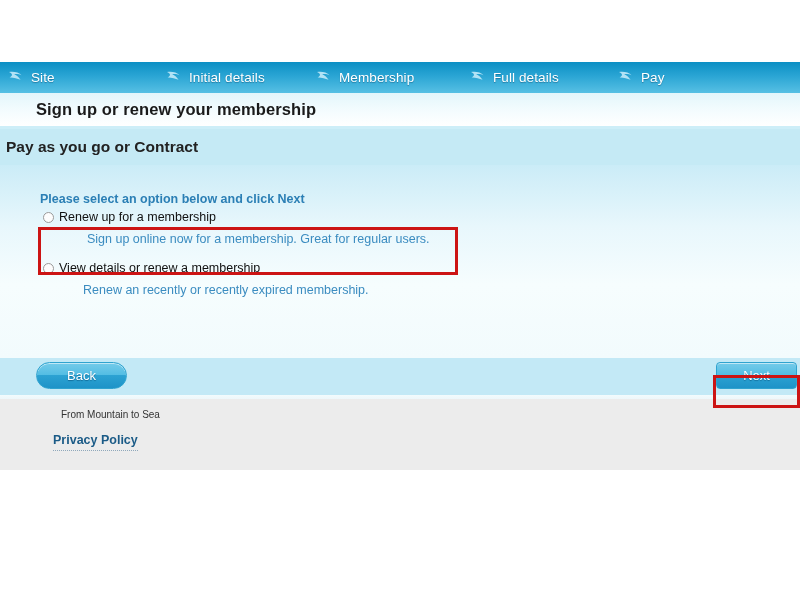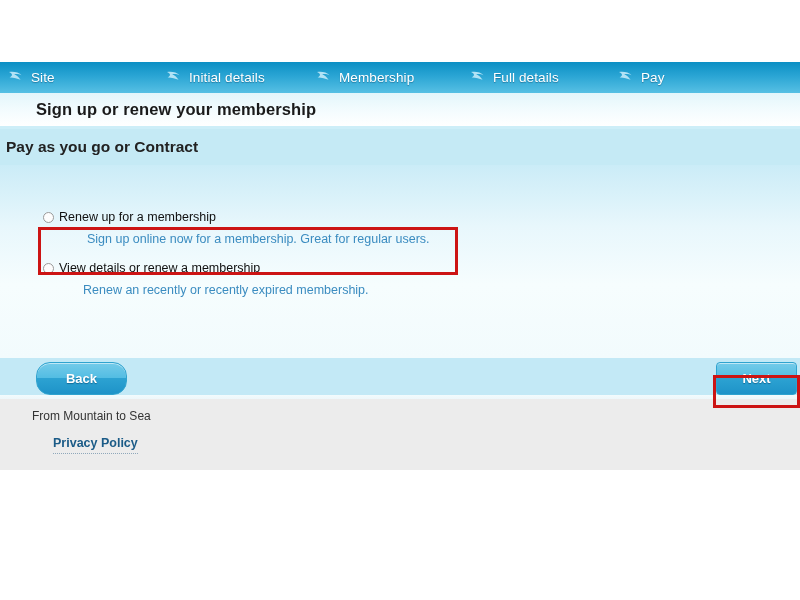--- a/index.html
+++ b/index.html
@@ -178,27 +178,27 @@
 
   
   .button-bar {
     height: 37px;
     background: #c3e9f6;
     position: relative;
   }
   .btn {
     position: absolute;
     top: 4px;
-    height: 33px;
+    height: 27px;
     border: 1px solid #2fa3cf;
     border-radius: 14px;
     background: linear-gradient(to bottom, #74cbe9 0%, #53bde3 48%, #2ca2d2 50%, #1e93c8 100%);
     color: #ffffff;
     font-size: 13px;
-    font-weight: bold;
+    font-weight: normal;
     text-shadow: 0 1px 1px rgba(0,70,110,.55);
     display: flex;
     align-items: center;
     justify-content: center;
     box-sizing: border-box;
     cursor: pointer;
     box-shadow: inset 0 1px 0 rgba(255,255,255,.55);
   }
   .btn-back { left: 36px; width: 91px; }
   .btn-next { left: 716px; width: 81px; border-radius: 4px; }
@@ -210,22 +210,22 @@
 
   
   .footer {
     height: 71px;
     background: #ececec;
     padding-top: 10px;
     box-sizing: border-box;
     position: relative;
   }
   .footer-tagline {
-    padding-left: 32px;
-    font-size: 12px;
+    padding-left: 61px;
+    font-size: 10px;
     color: #333333;
   }
   .footer-link {
     display: inline-block;
     margin-top: 13px;
     margin-left: 53px;
     font-size: 12.5px;
     font-weight: bold;
     color: #1b5b87;
     border-bottom: 1px dotted #8fa8bb;
@@ -282,20 +282,23 @@
     <h1>Sign up or renew your membership</h1>
   </div>
   <div class="title-rule"></div>
 
   <div class="section-band">
     <h2>Pay as you go or Contract</h2>
   </div>
 
   <div class="body-area">
 
+    <div class="instructions">
+      <span>Please select an option below and click Next</span>
+    </div>
 
     <div class="option-block option-1">
       <div class="option-row">
         <span class="radio"></span>
         <span class="option-title">Renew up for a membership</span>
       </div>
       <div class="option-desc">Sign up online now for a membership. Great for regular users.</div>
     </div>
 
     <div class="option-block option-2">

